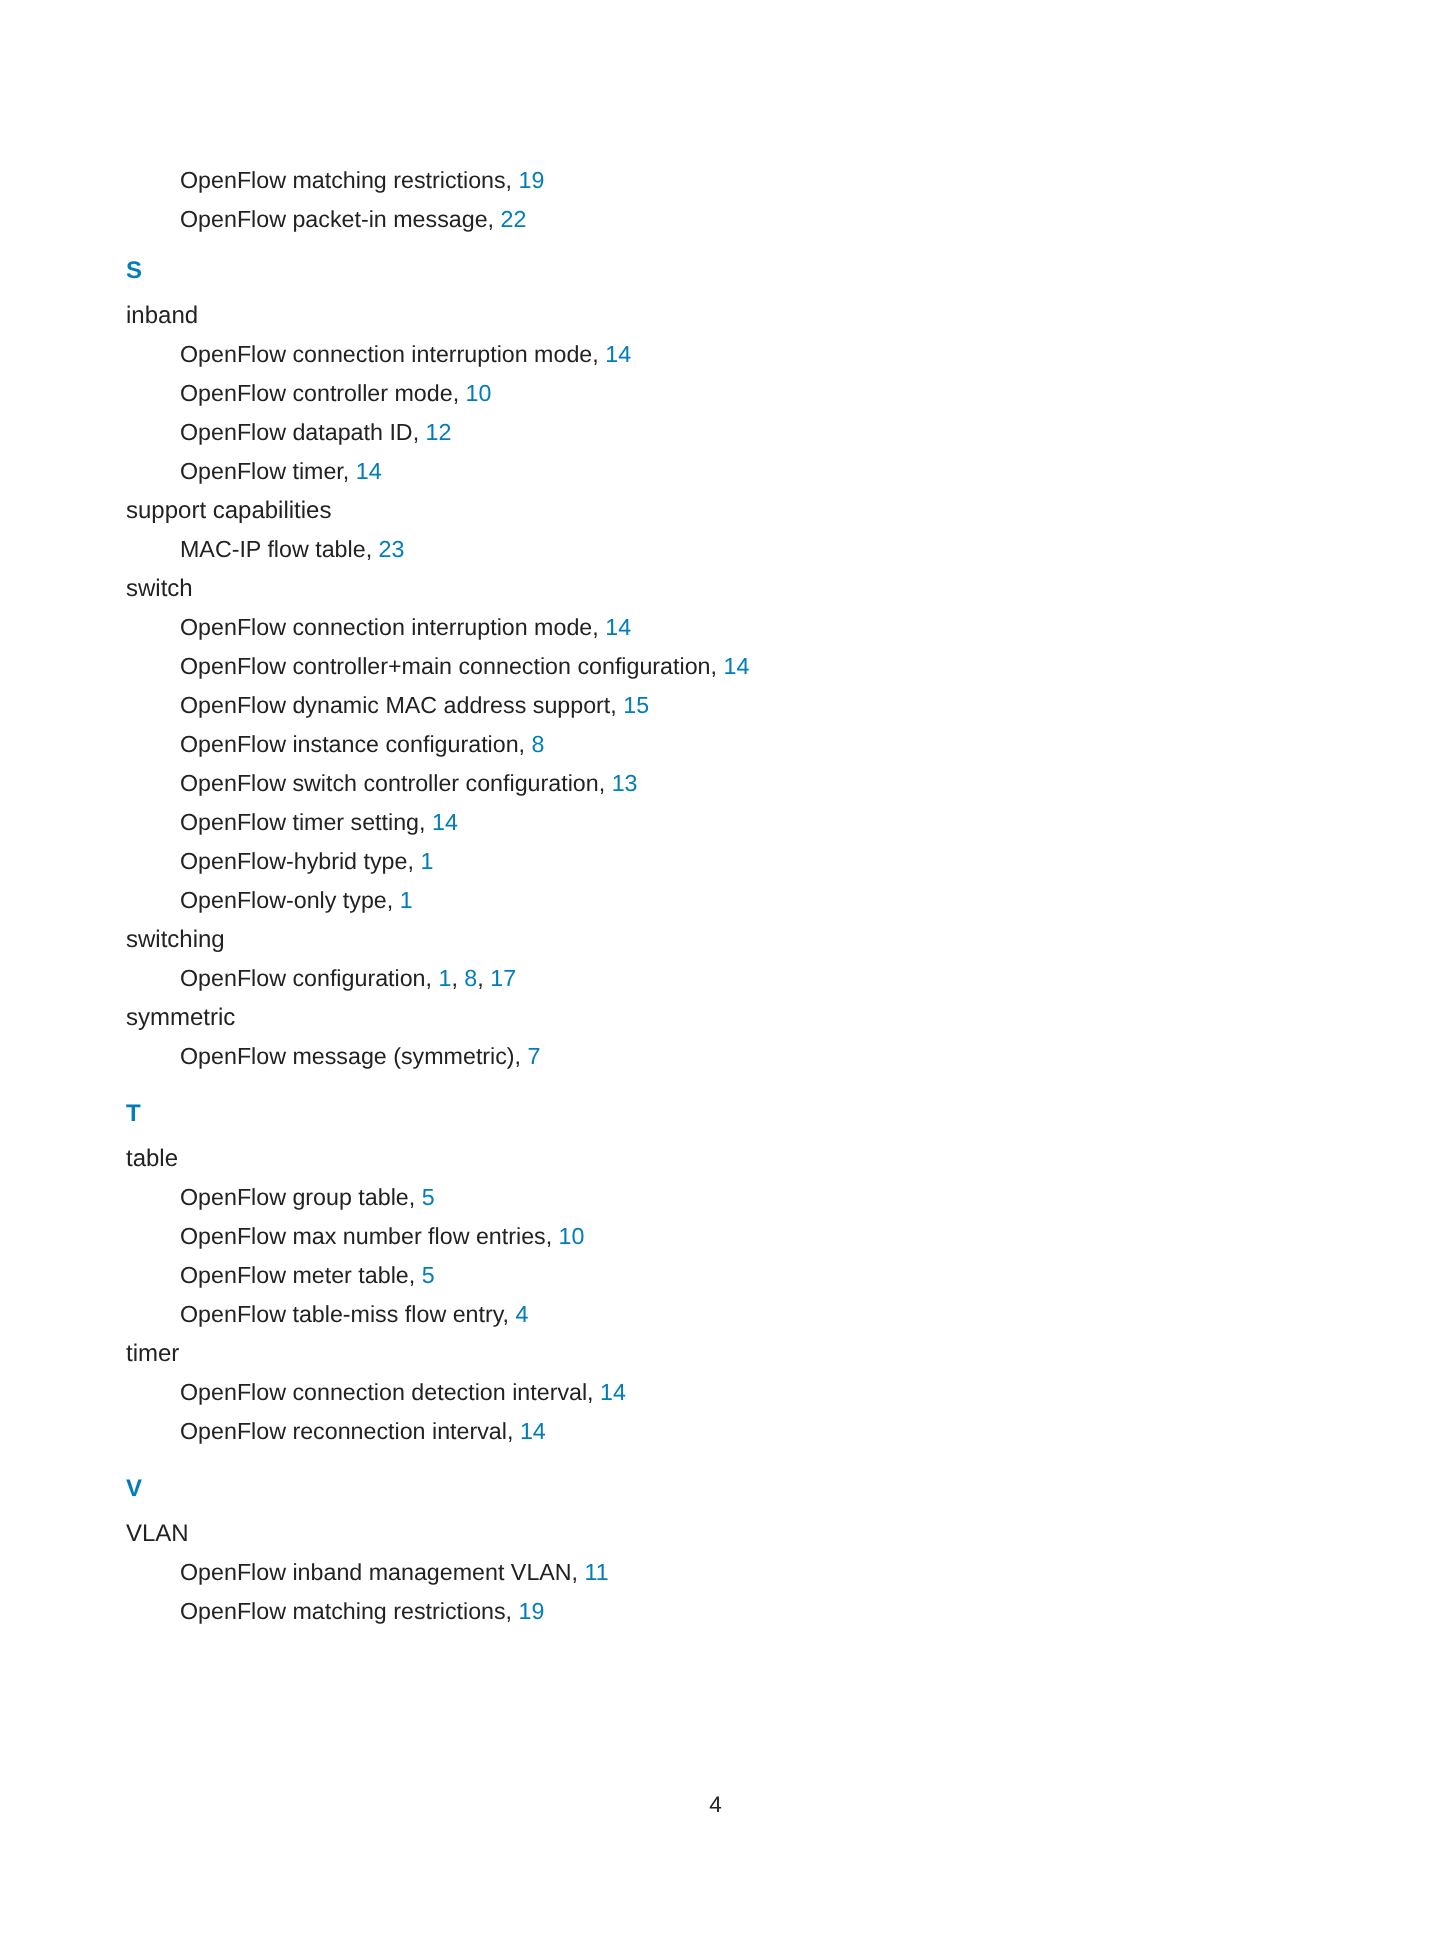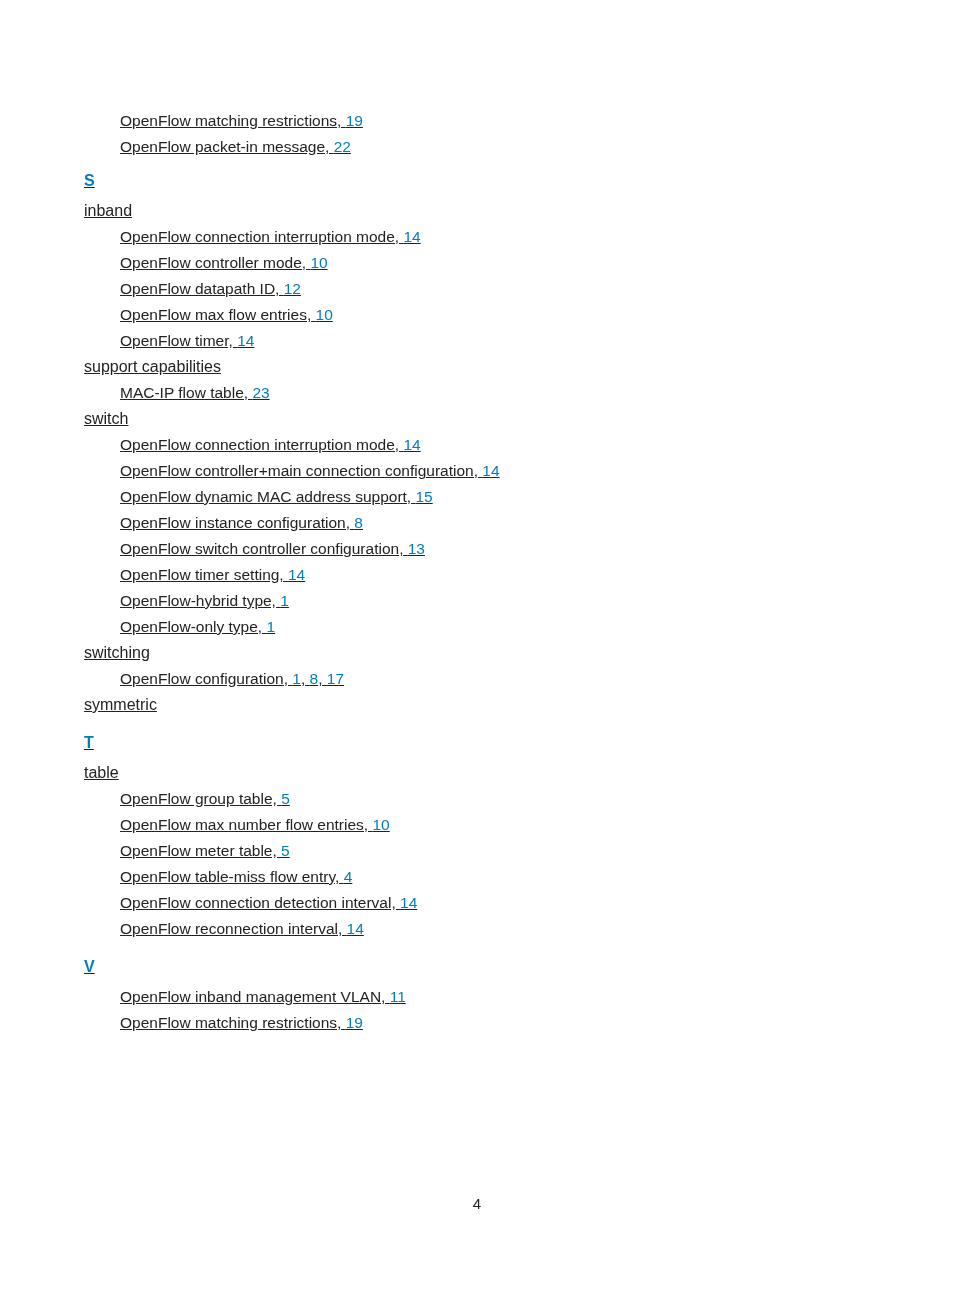--- a/index.html
+++ b/index.html
@@ -8,21 +8,20 @@
     font-family:"Segoe UI","Helvetica Neue",Arial,sans-serif;
     font-size:16px;
     color:#222;
     background:#fff;
     position:relative;
   }
   .page{
     padding:108px 84px 0 84px; 
     width:786px;
     box-sizing:border-box;
-    text-decoration:underline;
   }
   .letter{
     color:#007dba;
     font-weight:600;
     font-size:16px;
     margin-top:16px;
     margin-bottom:8px;
   }
   .letter.first{margin-top:12px}
   .term{
@@ -55,44 +54,46 @@
       <div class="sub"><span>OpenFlow matching restrictions, </span><span class="pg">19</span></div>
       <div class="sub"><span>OpenFlow packet-in message, </span><span class="pg">22</span></div>
     </div>
 
   <div id="sections">
       <div class="letter first">S</div>
       <div class="term">inband</div>
       <div class="sub"><span>OpenFlow connection interruption mode, </span><span class="pg">14</span></div>
       <div class="sub"><span>OpenFlow controller mode, </span><span class="pg">10</span></div>
       <div class="sub"><span>OpenFlow datapath ID, </span><span class="pg">12</span></div>
-      <div class="sub"><span>OpenFlow max flow entries, </span><span class="pg">10</span></div>
       <div class="sub"><span>OpenFlow timer, </span><span class="pg">14</span></div>
       <div class="term">support capabilities</div>
       <div class="sub"><span>MAC-IP flow table, </span><span class="pg">23</span></div>
       <div class="term">switch</div>
       <div class="sub"><span>OpenFlow connection interruption mode, </span><span class="pg">14</span></div>
       <div class="sub"><span>OpenFlow controller+main connection configuration, </span><span class="pg">14</span></div>
       <div class="sub"><span>OpenFlow dynamic MAC address support, </span><span class="pg">15</span></div>
       <div class="sub"><span>OpenFlow instance configuration, </span><span class="pg">8</span></div>
       <div class="sub"><span>OpenFlow switch controller configuration, </span><span class="pg">13</span></div>
       <div class="sub"><span>OpenFlow timer setting, </span><span class="pg">14</span></div>
       <div class="sub"><span>OpenFlow-hybrid type, </span><span class="pg">1</span></div>
       <div class="sub"><span>OpenFlow-only type, </span><span class="pg">1</span></div>
       <div class="term">switching</div>
       <div class="sub"><span>OpenFlow configuration, </span><span class="pg">1</span><span>, </span><span class="pg">8</span><span>, </span><span class="pg">17</span></div>
       <div class="term">symmetric</div>
+      <div class="sub"><span>OpenFlow message (symmetric), </span><span class="pg">7</span></div>
       <div class="letter">T</div>
       <div class="term">table</div>
       <div class="sub"><span>OpenFlow group table, </span><span class="pg">5</span></div>
       <div class="sub"><span>OpenFlow max number flow entries, </span><span class="pg">10</span></div>
       <div class="sub"><span>OpenFlow meter table, </span><span class="pg">5</span></div>
       <div class="sub"><span>OpenFlow table-miss flow entry, </span><span class="pg">4</span></div>
+      <div class="term">timer</div>
       <div class="sub"><span>OpenFlow connection detection interval, </span><span class="pg">14</span></div>
       <div class="sub"><span>OpenFlow reconnection interval, </span><span class="pg">14</span></div>
       <div class="letter">V</div>
+      <div class="term">VLAN</div>
       <div class="sub"><span>OpenFlow inband management VLAN, </span><span class="pg">11</span></div>
       <div class="sub"><span>OpenFlow matching restrictions, </span><span class="pg">19</span></div>
     </div>
 
 </div>
 
 <div class="footnum"><span>4</span></div>
 
 </body></html>

